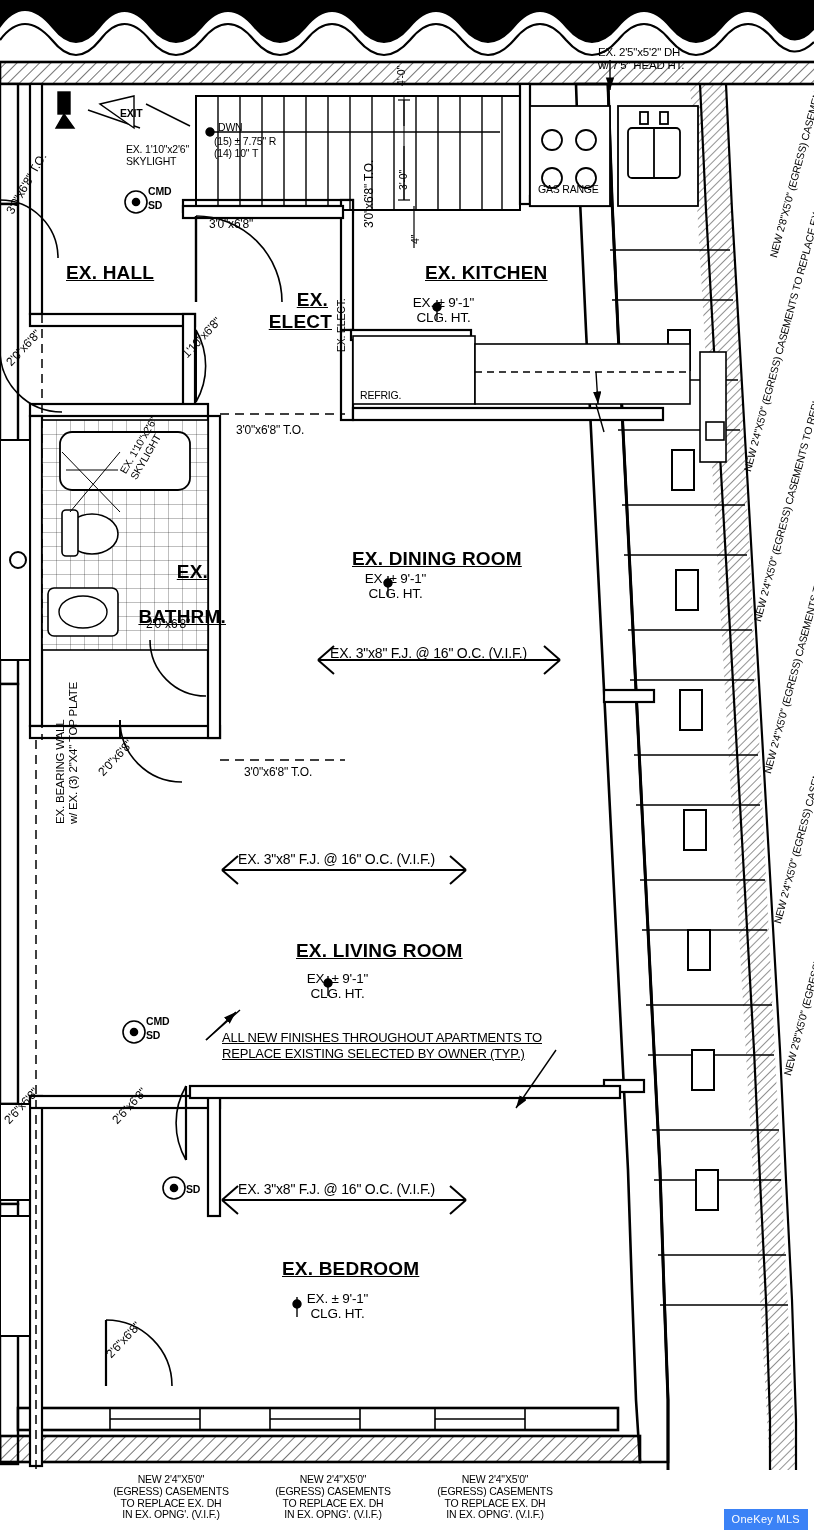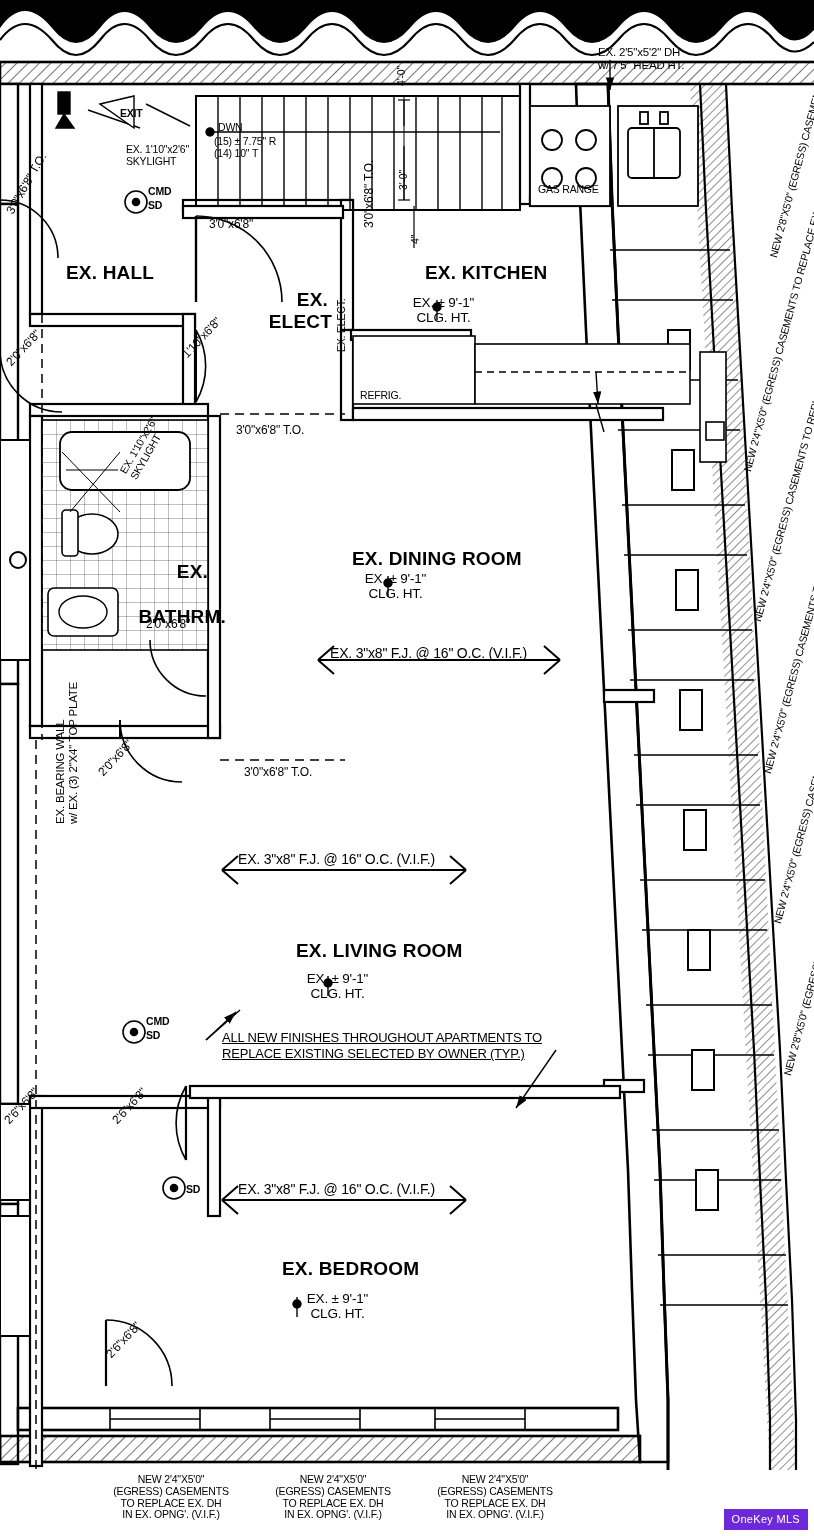--- a/index.html
+++ b/index.html
@@ -27,20 +27,21 @@
     position: absolute;
     font-family: "Liberation Sans", sans-serif;
     color: #000;
     white-space: pre;
     line-height: 1.12;
     letter-spacing: -0.2px;
   }
   .room-title {
     font-size: 19px;
     font-weight: bold;
+    text-decoration: underline;
     letter-spacing: 0.2px;
   }
   .room-title.two {
     text-align: right;
     line-height: 1.05;
   }
   .ceil {
     font-size: 13.5px;
     text-align: center;
     line-height: 1.1;
@@ -55,21 +56,21 @@
   .tiny {
     font-size: 10.5px;
   }
   .dim {
     font-size: 12px;
   }
   .watermark {
     position: absolute;
     right: 6px;
     bottom: 6px;
-    background: #6d28d9;
+    background: #3b82f6;
     color: #ffffff;
     font-size: 11px;
     padding: 4px 8px 5px 8px;
     letter-spacing: 0.3px;
   }
   .ctr { text-align: center; }
 </style>
 </head>
 <body>
 

